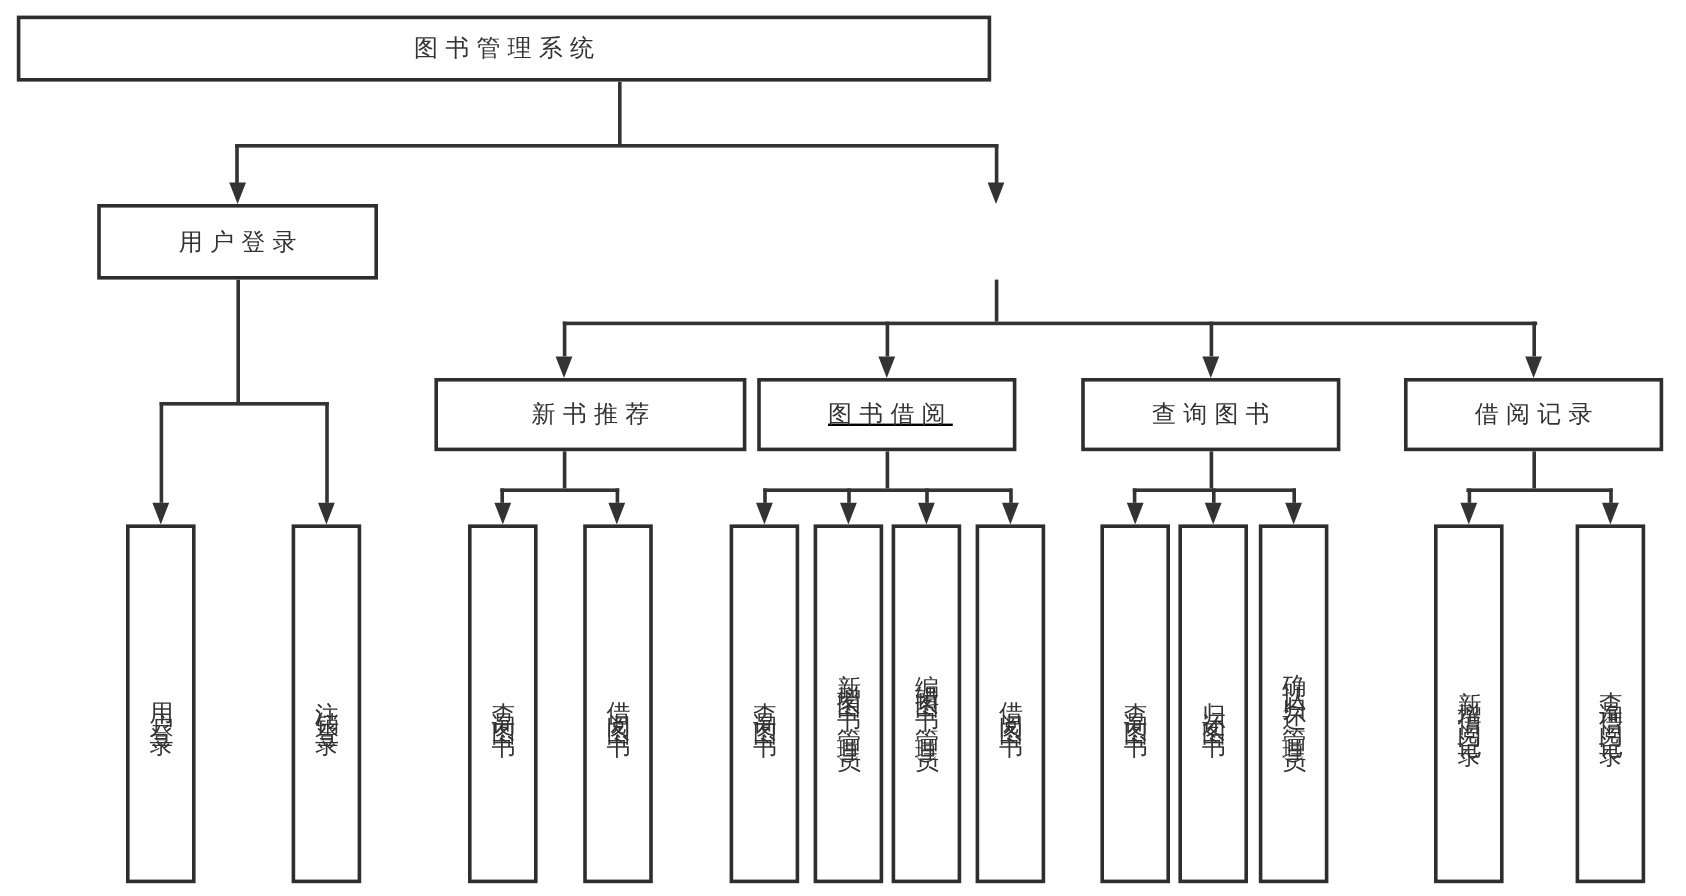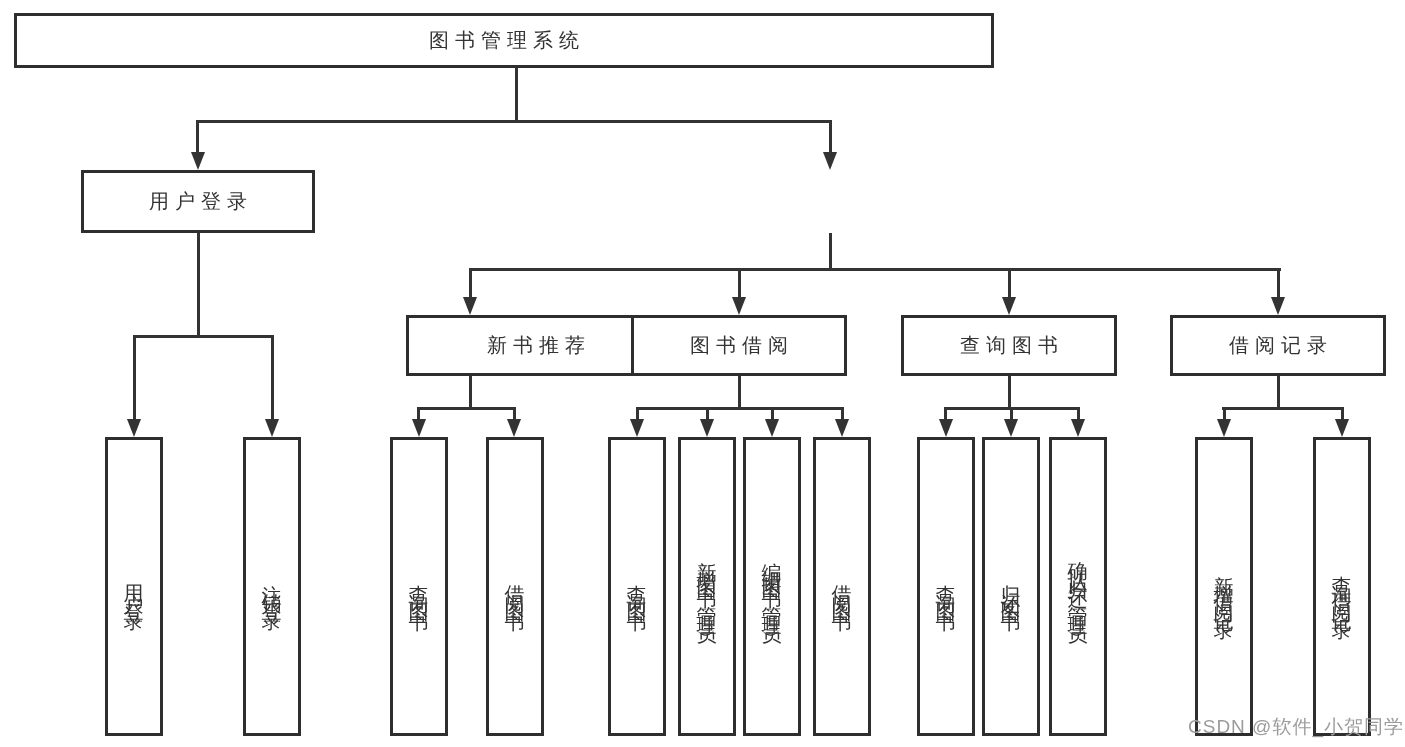--- a/index.html
+++ b/index.html
@@ -29,32 +29,32 @@
   .watermark {
     position:absolute; left:1188px; top:714px; font-size:19px;
     color:#9b9b9b; letter-spacing:1px; white-space:nowrap; z-index:5;
   }
 </style>
 </head>
 <body>
 
 <div class="canvas">
 
-  <div class="node" style="left:14px; top:13px; width:980px; height:55px;">
+  <div class="node" style="left:14px; top:13px; width:812px; height:55px;">
     <span class="hlabel">图书管理系统</span>
   </div>
 
   <div class="node" style="left:81px; top:170px; width:234px; height:63px;">
     <span class="hlabel">用户登录</span>
   </div>
 
-  <div class="node" style="left:362px; top:315px; width:260px; height:61px;margin-left:44px;">
+  <div class="node" style="left:362px; top:315px; width:260px; height:61px;">
     <span class="hlabel">新书推荐</span>
   </div>
-  <div class="node" style="left:631px; top:315px; width:216px; height:61px;">
+  <div class="node" style="left:631px; top:315px; width:216px; height:61px;text-decoration:underline;">
     <span class="hlabel">图书借阅</span>
   </div>
   <div class="node" style="left:901px; top:315px; width:216px; height:61px;">
     <span class="hlabel">查询图书</span>
   </div>
   <div class="node" style="left:1170px; top:315px; width:216px; height:61px;">
     <span class="hlabel">借阅记录</span>
   </div>
 
   <div class="node" style="left:105px; top:437px; width:58px; height:299px;">
@@ -153,15 +153,14 @@
   <div class="vl" style="left:1077px; top:407px; height:12px;"></div>
   <div class="arrow" style="left:1071px; top:419px;"></div>
 
   <div class="vl" style="left:1277px; top:376px; height:31px;"></div>
   <div class="hl" style="left:1222px; top:407px; width:122px;"></div>
   <div class="vl" style="left:1223px; top:407px; height:12px;"></div>
   <div class="arrow" style="left:1217px; top:419px;"></div>
   <div class="vl" style="left:1341px; top:407px; height:12px;"></div>
   <div class="arrow" style="left:1335px; top:419px;"></div>
 
-  <div class="watermark">CSDN @软件_小贺同学</div>
 
 </div>
 
 </body></html>

